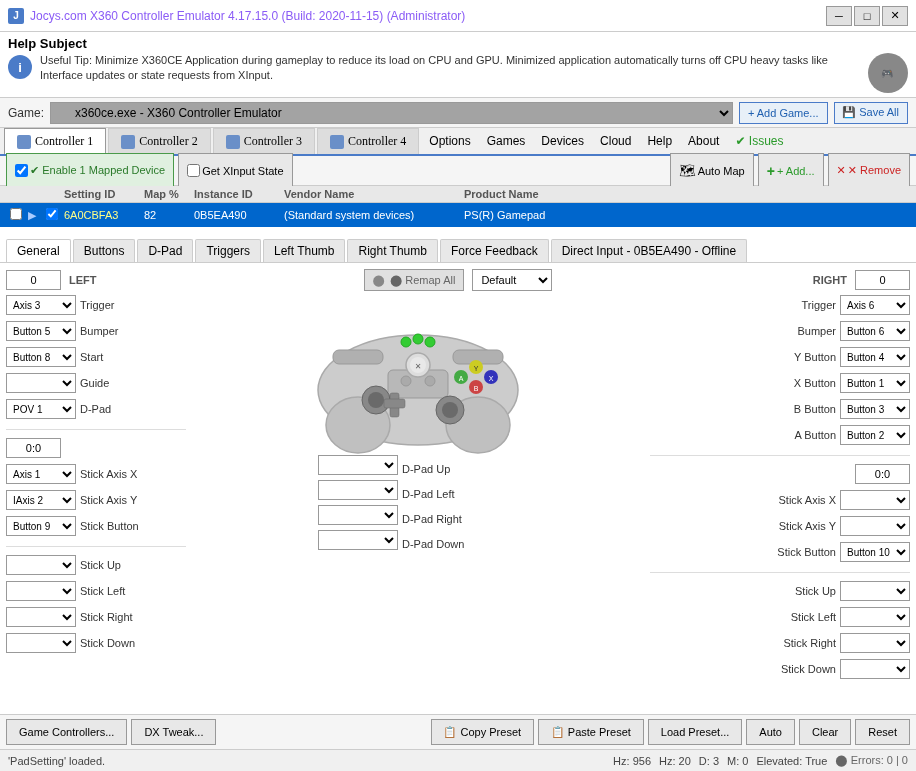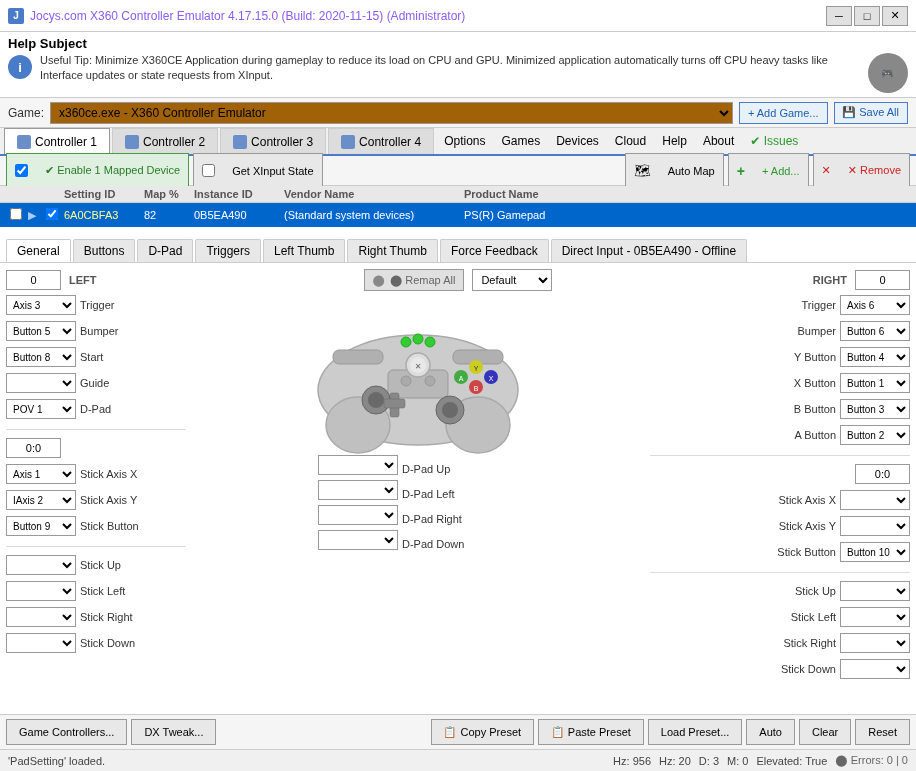--- a/index.html
+++ b/index.html
@@ -16,33 +16,33 @@
     
     .help-section { background: #fff; border-bottom: 1px solid #ccc; padding: 4px 8px; }
     .help-title { font-weight: bold; font-size: 13px; margin-bottom: 2px; }
     .help-icon-row { display: flex; align-items: flex-start; gap: 8px; }
     .help-icon { width: 24px; height: 24px; background: #4a7bc8; border-radius: 12px; display: flex; align-items: center; justify-content: center; color: white; font-weight: bold; font-size: 13px; flex-shrink: 0; margin-top: 2px; }
     .help-text { font-size: 11px; color: #333; line-height: 1.4; }
 
     
     .game-bar { background: #f5f5f5; border-bottom: 1px solid #ccc; padding: 4px 8px; display: flex; align-items: center; gap: 6px; height: 30px; }
     .game-label { font-size: 12px; color: #333; }
-    .game-select { flex: 1; height: 22px; border: 1px solid #999; background: #a16207; font-size: 12px; padding: 0 4px; }
+    .game-select { flex: 1; height: 22px; border: 1px solid #999; background: #a3a3a3; font-size: 12px; padding: 0 20px; }
     .game-btn { height: 22px; padding: 0 8px; border: 1px solid #4a7bc8; background: #e8f0f8; font-size: 11px; cursor: pointer; display: flex; align-items: center; gap: 3px; color: #2060b0; }
 
     
     .main-menu { background: #f0f0f0; border-bottom: 2px solid #4a7bc8; display: flex; align-items: center; padding: 0 4px; height: 28px; }
-    .menu-tab { padding: 4px 12px; font-size: 12px; cursor: pointer; border: 1px solid transparent; border-bottom: none; height: 26px; display: flex; align-items: center; gap: 4px; background: #ddd; margin-right: 2px; border-top: 1px solid #ccc; border-left: 1px solid #ccc; border-right: 1px solid #ccc; }
+    .menu-tab { padding: 4px 12px; font-size: 12px; cursor: pointer; border: 1px solid transparent; border-bottom: none; height: 26px; display: flex; align-items: center; gap: 4px; background: #ddd; margin-right: 2px; border-top: 1px solid #ccc; border-left: 1px solid #ccc; border-right: 1px solid #ccc; font-family: Liberation Serif, serif; }
     .menu-tab.active { background: white; border-color: #999; border-bottom-color: white; color: #000; font-weight: 500; }
     .menu-tab-icon { width: 14px; height: 14px; background: #6a8fc8; border-radius: 2px; }
     .menu-item { padding: 4px 8px; font-size: 12px; cursor: pointer; height: 26px; display: flex; align-items: center; }
 
     
     .toolbar { background: #f5f5f5; border-bottom: 1px solid #ccc; padding: 2px 6px; display: flex; align-items: center; gap: 4px; height: 30px; }
-    .toolbar-btn { height: 36px; padding: 8px 8px; border: 1px solid #999; background: #e8e8e8; font-size: 11px; cursor: pointer; display: flex; align-items: center; gap: 17px; }
+    .toolbar-btn { height: 36px; padding: 8px 8px; border: 1px solid #999; background: #e8e8e8; font-size: 11px; cursor: pointer; display: flex; align-items: center; gap: 2px; }
     .toolbar-btn.enabled { background: #e0f0e0; border-color: #4a9a4a; color: #2a7a2a; }
     .spacer { flex: 1; }
 
     
     .device-table-header { background: #e8e8e8; display: flex; padding: 2px 6px; border-bottom: 1px solid #ccc; font-size: 11px; color: #555; font-weight: bold; }
     .device-table-header span { padding: 0 4px; }
     .device-row { display: flex; align-items: center; padding: 2px 6px; background: #0066cc; color: white; min-height: 24px; }
     .device-row span { padding: 0 4px; font-size: 11px; }
 
     

